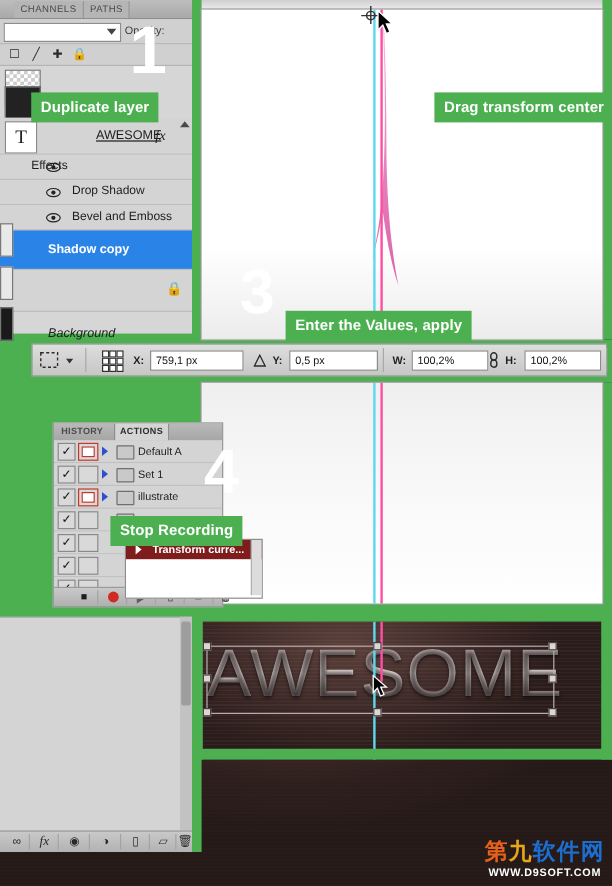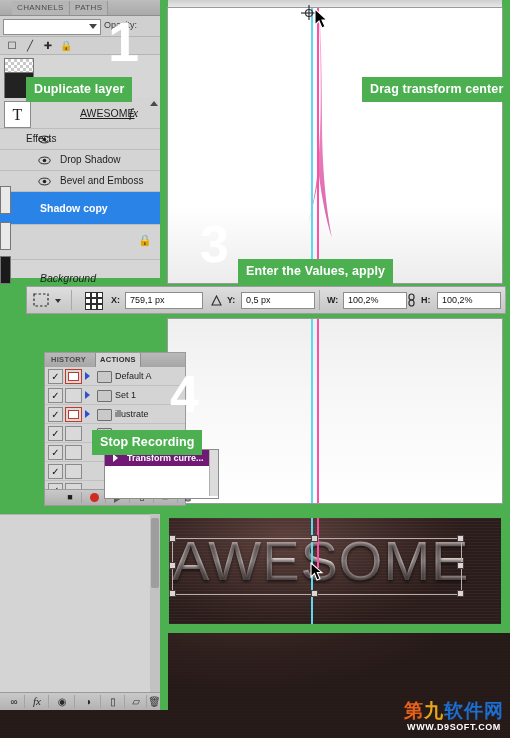--- a/index.html
+++ b/index.html
@@ -186,21 +186,21 @@
   .ap-bi{position:absolute;top:2px;height:11px;width:22px;border-right:1px solid #a2a2a2;text-align:center;}
   .recdot{display:inline-block;width:9px;height:9px;border-radius:50%;background:#cf2b23;margin-top:1px;}
   .playtri{display:inline-block;width:0;height:0;border-top:5px solid transparent;border-bottom:5px solid transparent;border-left:8px solid #5d5d5d;margin-top:1px;}
 
   
   .act-pop{
     position:absolute;left:104px;top:449px;width:113px;height:48px;background:#ffffff;
     border:1px solid #8c8c8c;font-size:9px;
   }
   .act-pop .itm{position:relative;height:16px;line-height:16px;padding-left:22px;color:#111;}
-  .act-pop .itm.sel{background:#701a75;color:#fff;font-weight:bold;}
+  .act-pop .itm.sel{background:#7f1d1d;color:#fff;font-weight:bold;}
   .act-pop .itm .ar{position:absolute;left:8px;top:4px;width:0;height:0;border-top:4px solid transparent;border-bottom:4px solid transparent;border-left:5px solid #2f4fd0;}
   .act-pop .itm.sel .ar{border-left-color:#fff;}
   .act-pop-scroll{position:absolute;right:0;top:0;width:8px;height:46px;background:#dcdcdc;border-left:1px solid #b0b0b0;}
 
   
   .bbox{position:absolute;border:1px solid #b9aeae;}
   .handle{position:absolute;width:5px;height:5px;background:#dcd6d6;border:1px solid #4a3e3e;}
 
   .awesome-text{
     position:absolute;left:172px;top:534px;width:300px;height:66px;

